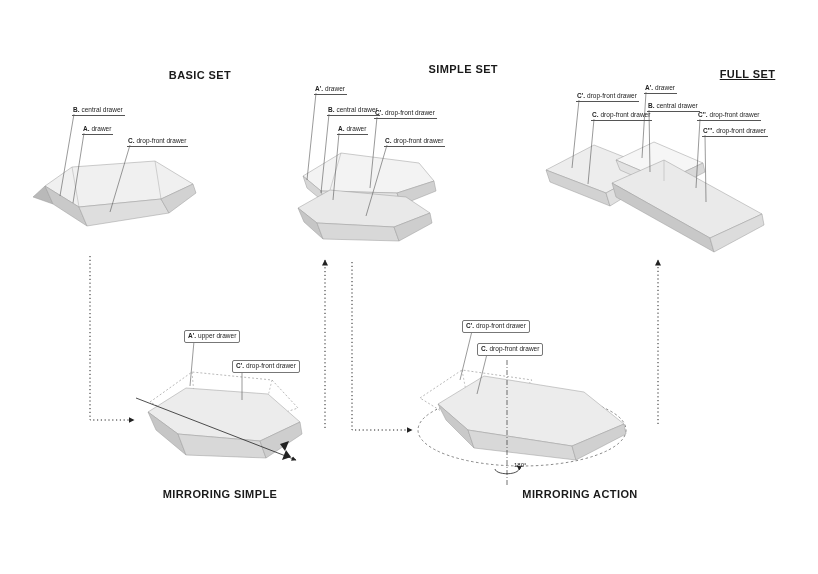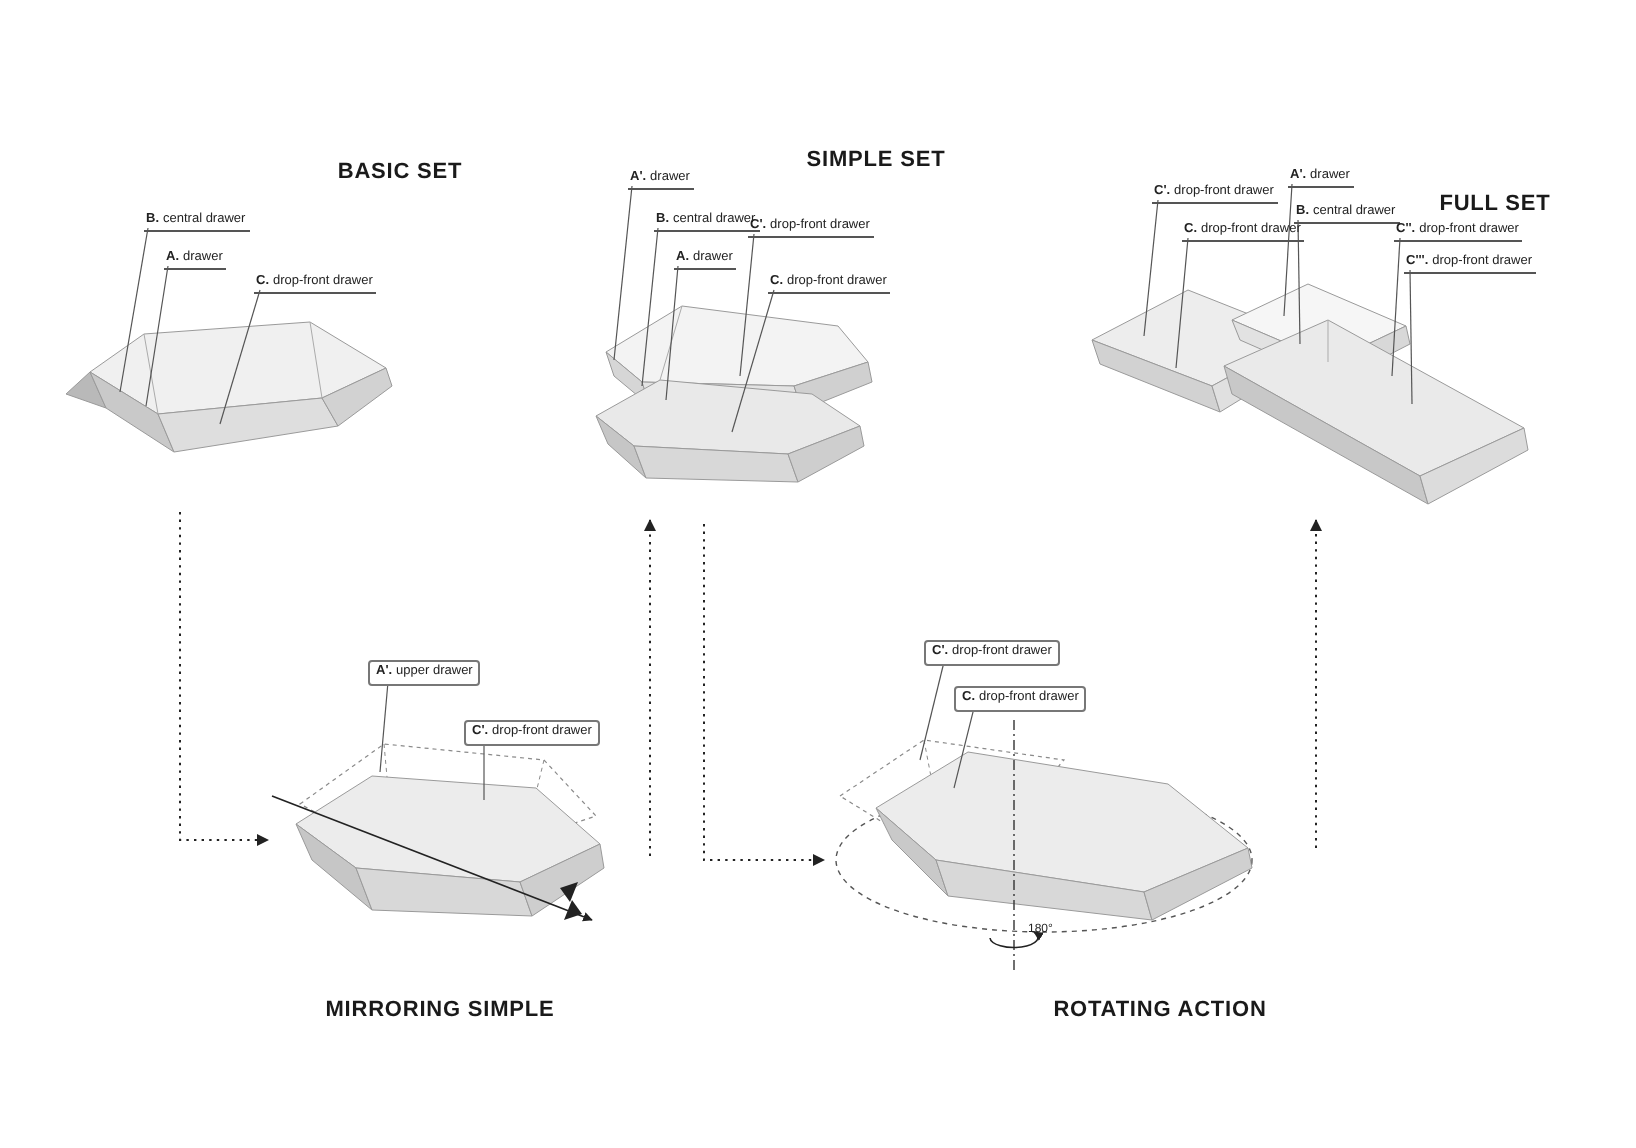--- a/index.html
+++ b/index.html
@@ -13,21 +13,20 @@
   }
   svg.layer { position: absolute; left: 0; top: 0; }
   .set-title {
     position: absolute;
     font-size: 11px;
     font-weight: 700;
     letter-spacing: 0.4px;
     color: #1a1a1a;
     text-align: center;
     white-space: nowrap;
-    margin-top: 11px;
   }
   .lbl {
     position: absolute;
     font-size: 6.5px;
     line-height: 8px;
     color: #222;
     white-space: nowrap;
     border-bottom: 1px solid #555;
     padding: 0 2px 1px 1px;
     background: transparent;
@@ -149,24 +148,24 @@
 
       <line x1="194" y1="341" x2="190" y2="386"></line>
       <line x1="242" y1="371" x2="242" y2="400"></line>
 
       <line x1="472" y1="331" x2="460" y2="380"></line>
       <line x1="487" y1="354" x2="477" y2="394"></line>
     </g>
   </svg>
 
   <div class="set-title" style="left:145px; top:69px; width:110px;">BASIC SET</div>
-  <div class="set-title" style="left:388px; top:63px; width:100px;">SIMPLE SET</div>
-  <div class="set-title" style="left:700px; top:85px; width:95px;">FULL SET</div>
+  <div class="set-title" style="left:398px; top:63px; width:100px;text-align:right;">SIMPLE SET</div>
+  <div class="set-title" style="left:700px; top:68px; width:95px;text-decoration:underline;">FULL SET</div>
   <div class="set-title" style="left:150px; top:488px; width:140px;">MIRRORING SIMPLE</div>
-  <div class="set-title" style="left:510px; top:488px; width:140px;">ROTATING ACTION</div>
+  <div class="set-title" style="left:510px; top:488px; width:140px;">MIRRORING ACTION</div>
 
   <div class="lbl" style="left:72px; top:106px;">
     <b>B.</b><span>central drawer</span>
   </div>
   <div class="lbl" style="left:82px; top:125px;">
     <b>A.</b><span>drawer</span>
   </div>
   <div class="lbl" style="left:127px; top:137px;">
     <b>C.</b><span>drop-front drawer</span>
   </div>

